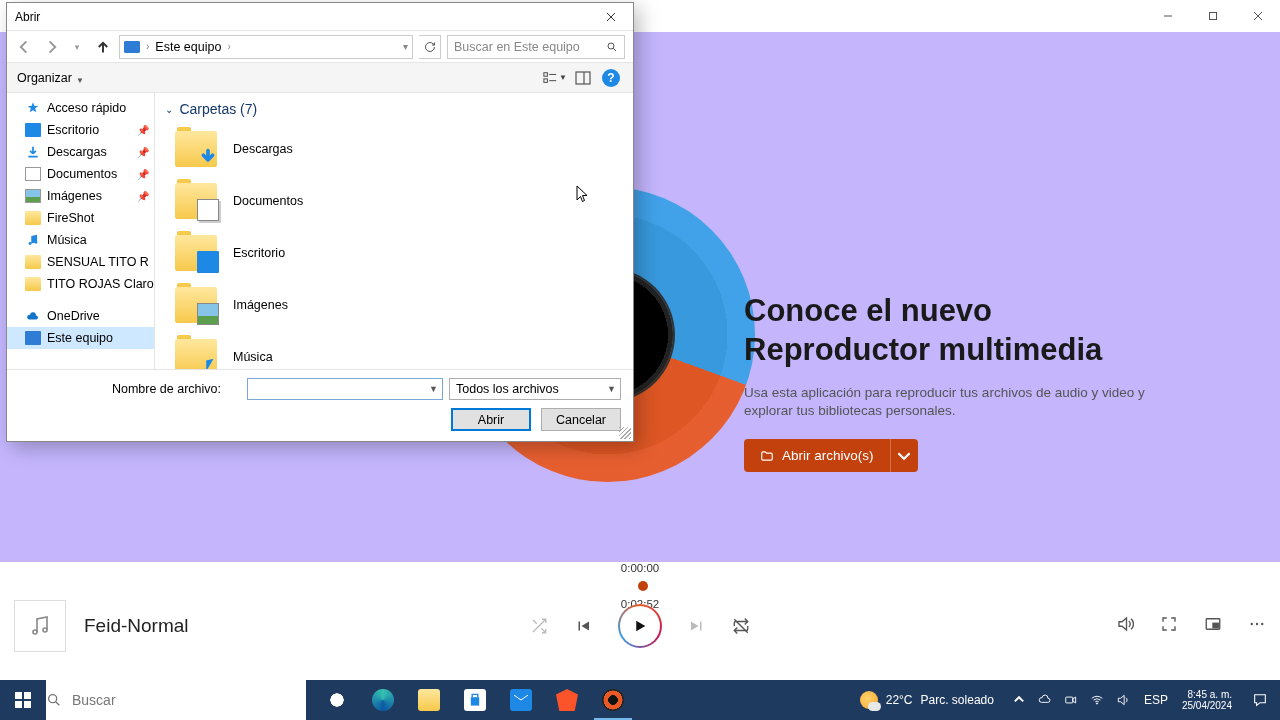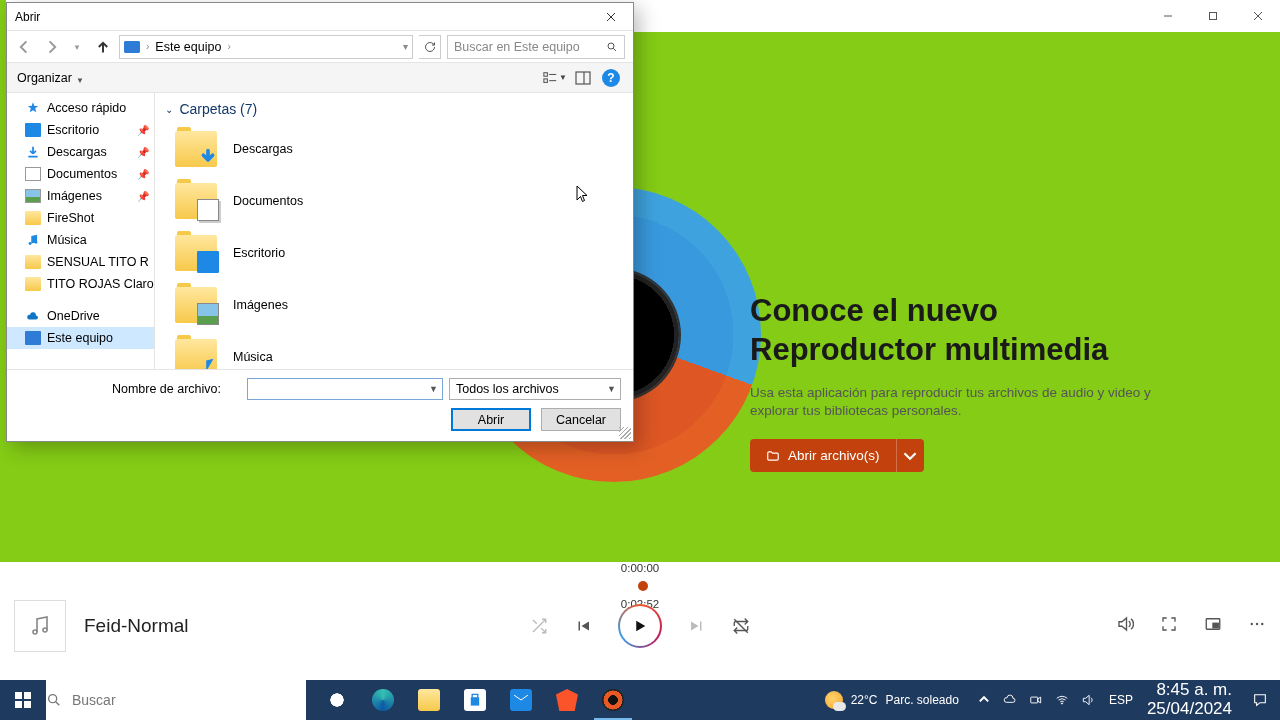--- a/index.html
+++ b/index.html
@@ -1,19 +1,19 @@
 <!DOCTYPE html>
 <html><head>
 <meta charset="utf-8">
 <style>
 * { margin: 0; padding: 0; box-sizing: border-box; font-family: "Segoe UI", Arial, sans-serif; }
 body { width: 1280px; height: 720px; overflow: hidden; background: #f3f3f3; position: relative; }
 
 
-.app-window { position: absolute; inset: 0; background: #84cc16; display: flex; flex-direction: column; padding-left: 6px; }
+.app-window { position: absolute; inset: 0; background: #c4b5fd; display: flex; flex-direction: column; }
 .app-titlebar { height: 32px; display: flex; justify-content: flex-end; align-items: center; background: #fff; }
 .app-titlebar .winbtn { width: 45px; height: 32px; display: flex; align-items: center; justify-content: center; color: #555; }
 .app-titlebar .winbtn svg { width: 10px; height: 10px; }
 .app-body { flex: 1; position: relative; }
 .hero-disc { position: absolute; left: 460px; top: 155px; width: 295px; height: 295px; border-radius: 50%; background: radial-gradient(circle at 50% 50%, #fff 0 26px, #222 26px 60px, #111 60px 120px, transparent 120px); overflow: hidden; }
 .hero-disc::before { content:""; position:absolute; inset:0; background: conic-gradient(from 200deg, #e85a25 0 150deg, #3aa0e8 150deg 270deg, #e85a25 270deg 360deg); opacity: 0.95; }
 .hero-disc::after { content:""; position:absolute; left:50%; top:50%; width:130px; height:130px; transform:translate(-50%,-50%); border-radius:50%; background: radial-gradient(circle,#111 0 20px,#000 20px 60px,#222 60px 65px); box-shadow: 0 0 0 2px #333; }
 .hero-text { position: absolute; left: 744px; top: 260px; width: 420px; }
 .hero-text h1 { font-size: 31px; font-weight: 600; color: #1a1a1a; line-height: 1.25; margin-bottom: 14px; }
 .hero-text p { font-size: 13.5px; color: #555; line-height: 1.4; margin-bottom: 18px; }
@@ -52,21 +52,21 @@
 .task-apps { display: flex; height: 40px; margin-left: 8px; }
 .task-app { width: 46px; height: 40px; display: flex; align-items: center; justify-content: center; position: relative; }
 .task-app.active::after { content:""; position:absolute; bottom:0; left:4px; right:4px; height:2px; background:#76b9ed; }
 .task-app .ico { width: 22px; height: 22px; border-radius: 3px; }
 .task-spacer { flex: 1; }
 .weather { display: flex; align-items: center; gap: 8px; padding: 0 10px; }
 .weather .sun { width: 18px; height: 18px; border-radius: 50%; background: radial-gradient(circle at 40% 40%,#ffd36b,#f7a531); position:relative; }
 .weather .sun::after { content:""; position:absolute; right:-3px; bottom:-2px; width:13px; height:9px; background:#e8e8e8; border-radius:6px; }
 .tray { display: flex; align-items: center; gap: 12px; padding: 0 8px; }
 .tray svg { width: 14px; height: 14px; }
-.clock { text-align: right; line-height: 1.1; padding: 0 8px; font-size: 17px; }
+.clock { text-align: right; line-height: 1.1; padding: 0 8px; font-size: 10px; }
 .notif { width: 40px; display:flex; align-items:center; justify-content:center; }
 
 
 .dialog { position: absolute; left: 6px; top: 2px; width: 628px; height: 440px; background: #fff; border: 1px solid #888; box-shadow: 6px 6px 18px rgba(0,0,0,.25); display: flex; flex-direction: column; }
 .dlg-title { height: 28px; display: flex; align-items: center; padding: 0 8px; font-size: 12px; border-bottom: 1px solid #e5e5e5; }
 .dlg-title .title-spacer { flex: 1; }
 .dlg-title .closebtn { width: 40px; height: 26px; display: flex; align-items: center; justify-content: center; margin-right: -6px; }
 .dlg-nav { height: 32px; display: flex; align-items: center; gap: 6px; padding: 0 8px; border-bottom: 1px solid #e5e5e5; }
 .navarrow { width: 20px; height: 20px; display:flex; align-items:center; justify-content:center; color:#999; }
 .navarrow.enabled { color:#333; }

